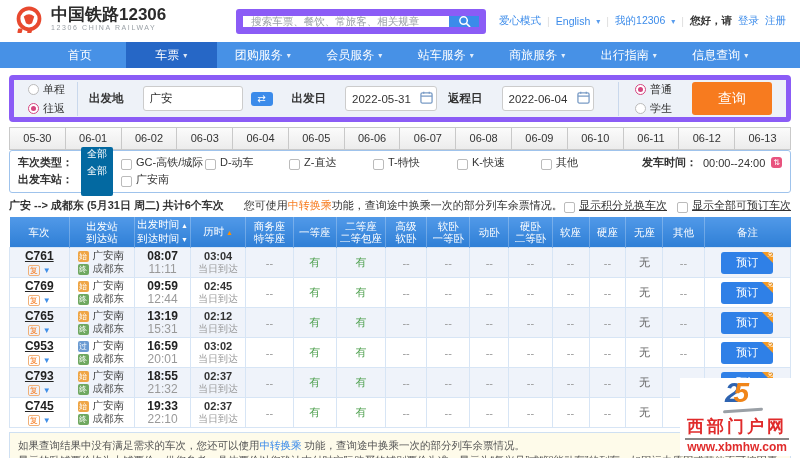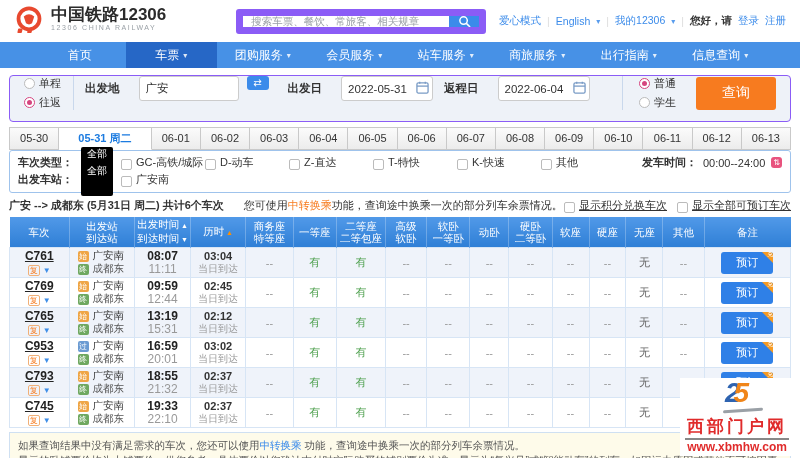--- a/index.html
+++ b/index.html
@@ -21,21 +21,21 @@
   .caret { font-size:8px; color:inherit; opacity:.85; }
   .greeting { color:#333; font-weight:bold; }
   .link { cursor:pointer; }
 
   
   .nav { height:26px; background:#4791e6; display:flex; padding:0 34px; }
   .nav-item { flex:1; display:flex; align-items:center; justify-content:center; gap:4px; color:#fff; font-size:12px; cursor:pointer; }
   .nav-item.active { background:#2667c6; }
 
   
-  .search-panel { margin:7px 9px 5px; height:47px; background:#eef2f8; border:1px solid #8b5cf6; border-radius:4px; display:flex; align-items:flex-start; padding:0 8px; }
+  .search-panel { margin:7px 9px 5px; height:47px; background:#eef2f8; border:5px solid #8b5cf6; border-radius:4px; display:flex; align-items:center; padding:0 8px; }
   .radio-col { display:flex; flex-direction:column; gap:4px; font-size:11px; padding:0 12px 0 6px; }
   .vsep { width:1px; height:34px; background:#c9d8ec; }
   .radio { display:flex; align-items:center; gap:4px; cursor:pointer; }
   .rdot { width:11px; height:11px; border-radius:50%; border:1px solid #bbb; background:#fff; position:relative; flex:none; }
   .rdot.checked { border-color:#d5457f; }
   .rdot.checked::after { content:''; position:absolute; inset:2px; border-radius:50%; background:#d5457f; }
   .fg { display:flex; align-items:center; gap:19px; margin-left:11px; }
   .fg label { font-size:11.5px; font-weight:bold; color:#333; white-space:nowrap; }
   .txt { height:25px; border:1px solid #ccc; border-radius:3px; padding:0 6px; font-size:11.5px; color:#333; font-family:inherit; outline:none; background:#fff; }
   .txt.city { width:100px; }
@@ -50,21 +50,21 @@
   
   .date-tabs { display:flex; margin:0 9px; }
   .date-tab { flex:1; height:23px; line-height:21px; text-align:center; font-size:11px; color:#333; background:linear-gradient(#fbfbfb,#ececec); border:1px solid #c9c9c9; border-left:none; cursor:pointer; white-space:nowrap; }
   .date-tab:first-child { border-left:1px solid #c9c9c9; }
   .date-tab.active { flex:1.9; background:#fff; color:#1c7be0; font-weight:bold; border-bottom-color:#fff; }
 
   
   .filter-box { margin:0 9px; border:1px solid #9fc3ec; border-radius:3px; padding:3px 8px 4px; font-size:11px; }
   .filter-row { display:flex; align-items:center; height:17px; }
   .filter-label { font-weight:bold; white-space:nowrap; }
-  .badge-all { background:#000000; color:#fff; font-size:10px; height:32px; line-height:14px; padding:0 6px; border-radius:2px; margin:0 8px; cursor:pointer; }
+  .badge-all { background:#0369a1; color:#fff; font-size:10px; height:32px; line-height:14px; padding:0 6px; border-radius:2px; margin:0 8px; cursor:pointer; }
   .cb { width:11px; height:11px; border:1px solid #bbb; background:#fff; border-radius:2px; flex:none; }
   .cb-item { display:flex; align-items:flex-end; gap:4px; cursor:pointer; }
   .types .cb-item { width:84px; }
   .depart-time { margin-left:auto; display:flex; align-items:center; gap:6px; }
   .dt-value { color:#333; }
   .spinner { background:#e8537e; color:#fff; border-radius:3px; font-size:8px; padding:1px 2px; cursor:pointer; }
 
   
   .summary { display:flex; align-items:center; margin:5px 9px 4px; font-size:11px; }
   .route { font-weight:bold; }
@@ -242,21 +242,20 @@
         <span class="rdot"></span>
         <span>学生</span>
       </span>
     </div>
     <button class="query-btn">查询</button>
   </div>
 </div>
 
 <div class="date-tabs" id="date-tabs">
     <div class="date-tab">05-30</div>
-    <div class="date-tab active">05-31 周二</div>
     <div class="date-tab">06-01</div>
     <div class="date-tab">06-02</div>
     <div class="date-tab">06-03</div>
     <div class="date-tab">06-04</div>
     <div class="date-tab">06-05</div>
     <div class="date-tab">06-06</div>
     <div class="date-tab">06-07</div>
     <div class="date-tab">06-08</div>
     <div class="date-tab">06-09</div>
     <div class="date-tab">06-10</div>

